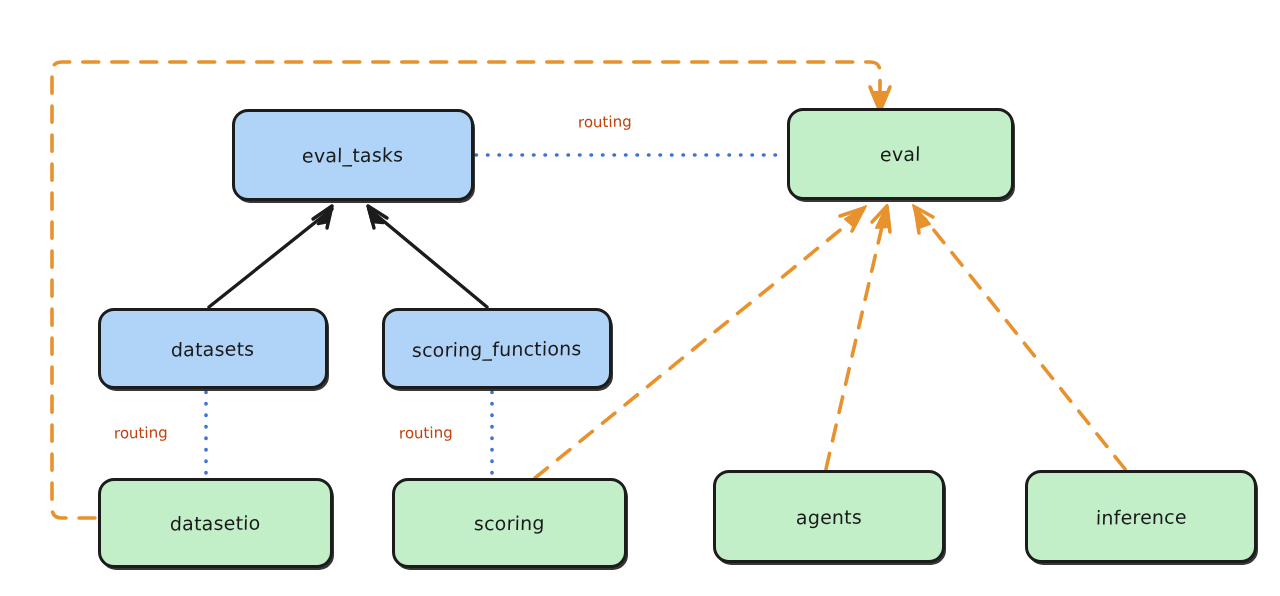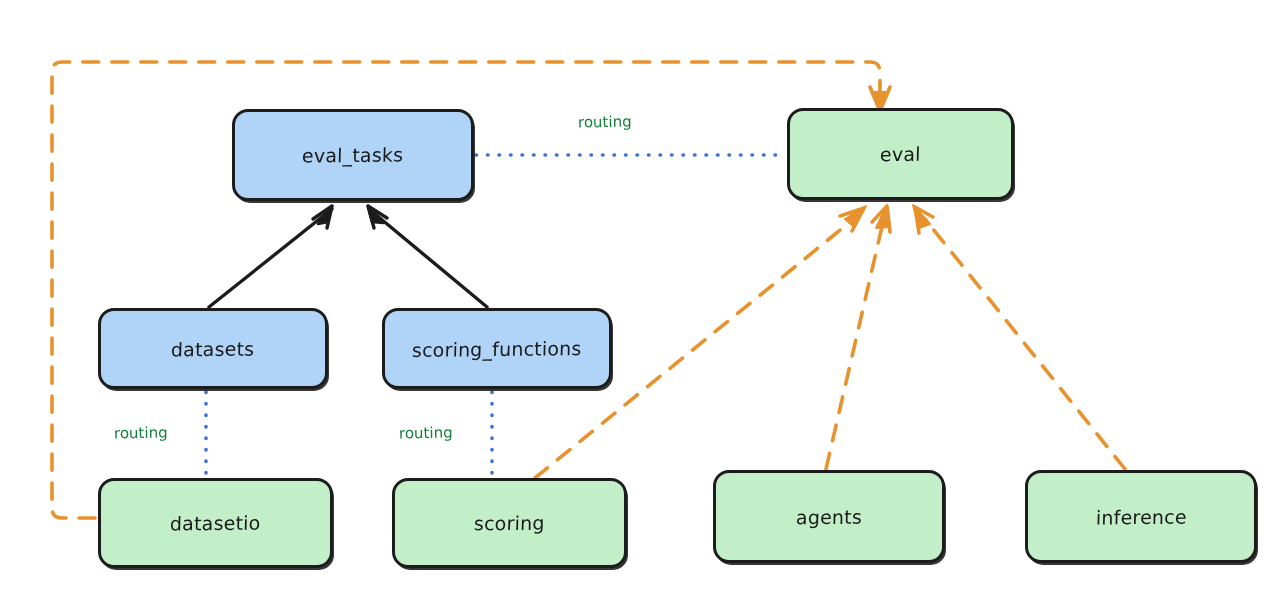--- a/index.html
+++ b/index.html
@@ -41,21 +41,21 @@
     white-space: nowrap;
     transform: skewX(-2deg) rotate(-0.6deg);
   }
   .node.blue  { background: #b0d4f8; }
   .node.green { background: #c2efc8; }
 
   .edge-label {
     position: absolute;
     font-family: "DejaVu Sans", sans-serif;
     font-size: 15px;
-    color: #15803d;
+    color: #c2410c;
     white-space: nowrap;
     transform: rotate(-1deg);
   }
 </style>
 </head>
 <body>
 
 <div id="canvas">
 
   <svg class="layer" viewBox="0 0 1280 596">

